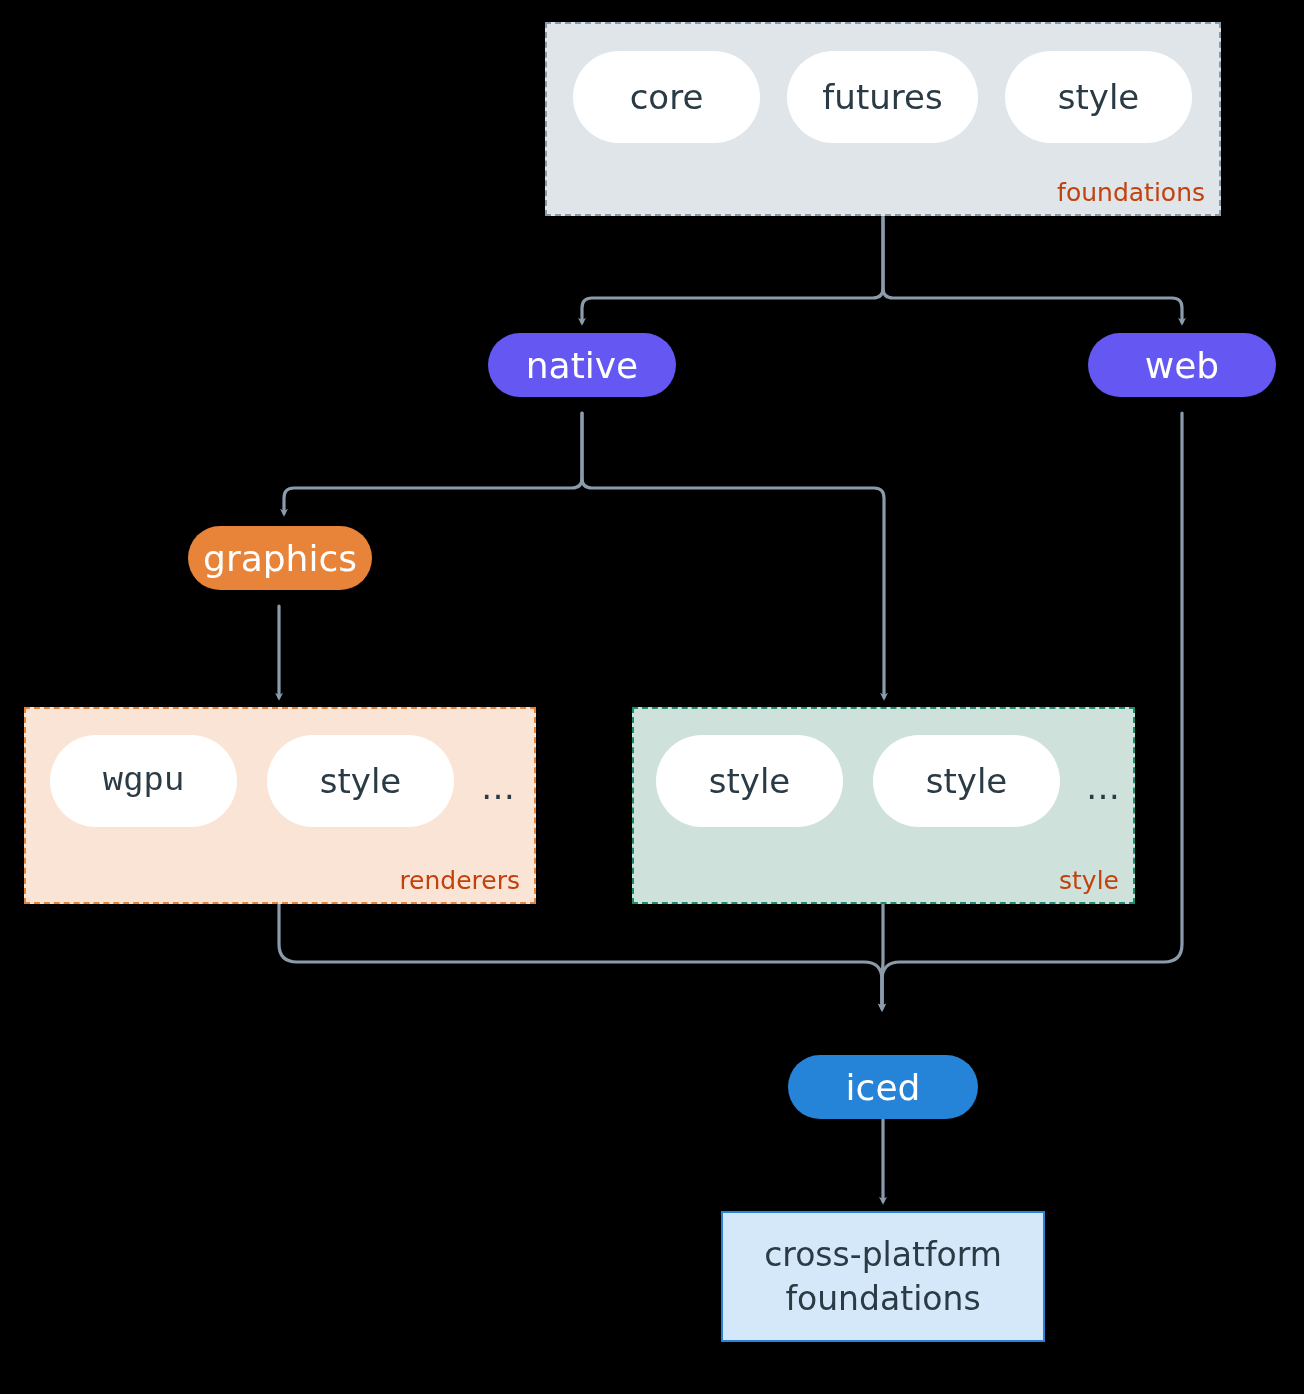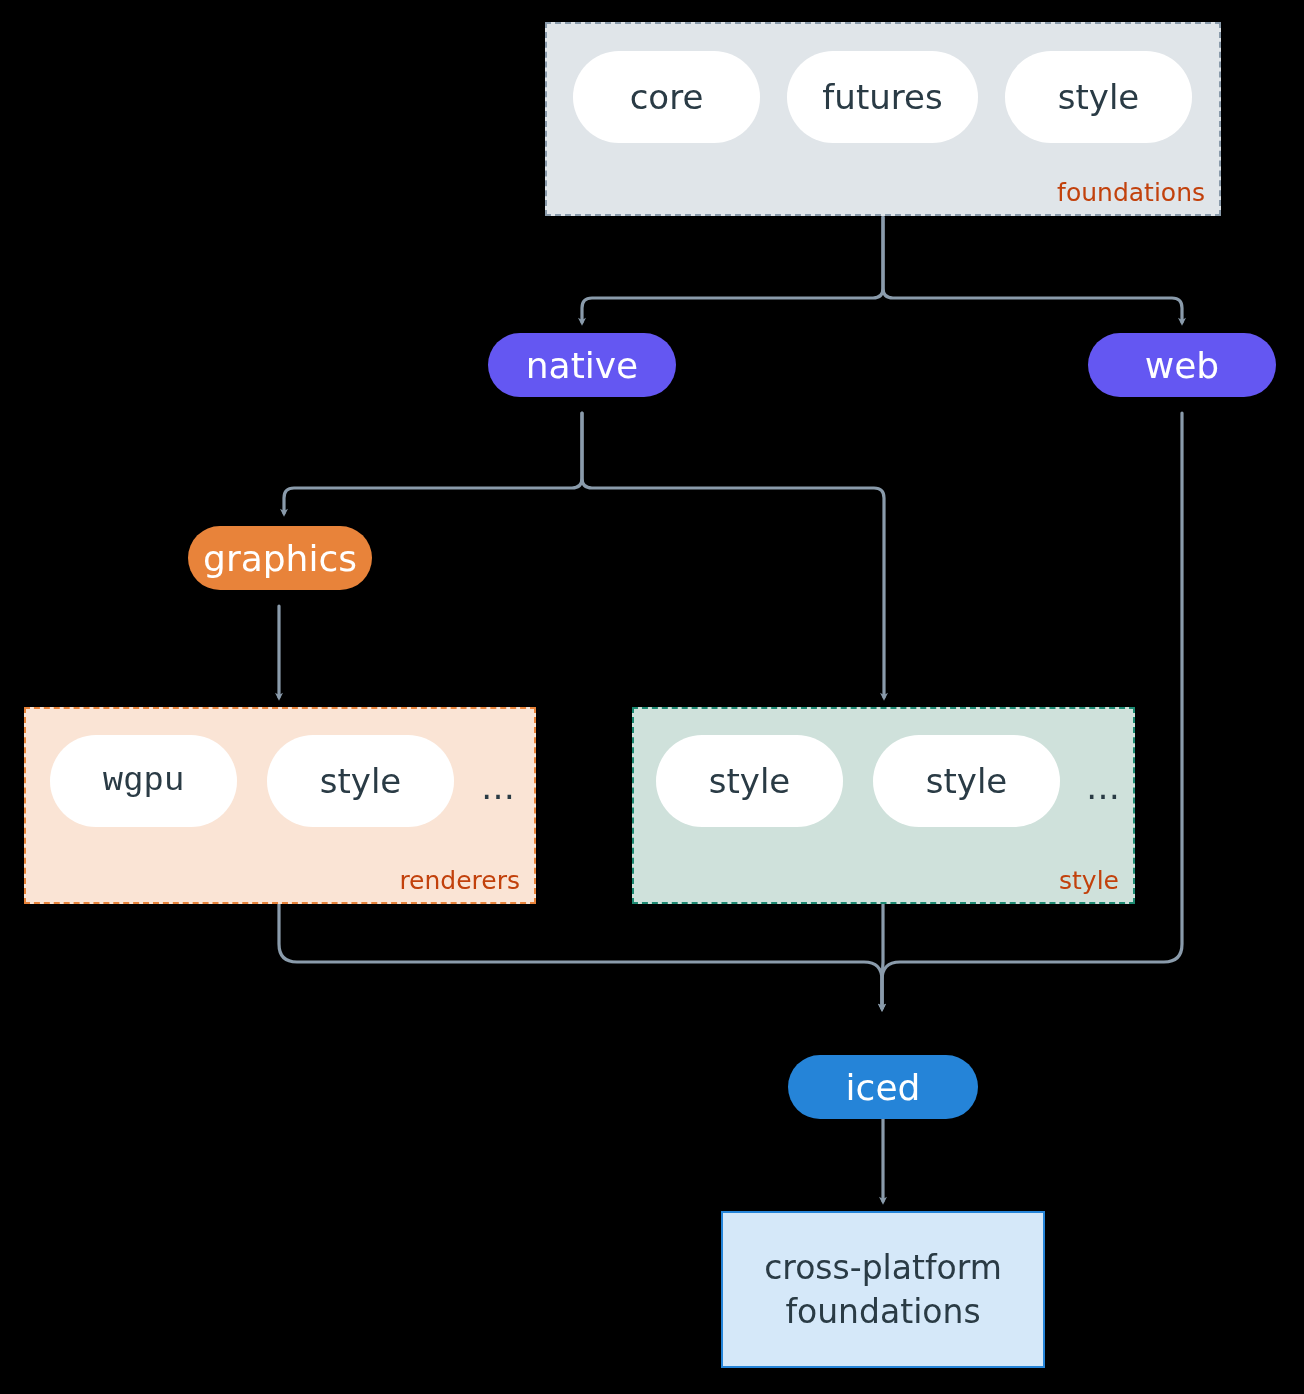--- a/index.html
+++ b/index.html
@@ -78,21 +78,21 @@
   .pill-orange { background: #e8833a; }
   .pill-blue   { background: #2584d8; }
   .ellipsis {
     position: absolute;
     color: #2a3b45;
     font-size: 34px;
     letter-spacing: 1px;
     line-height: 1;
   }
   #node-appbox {
-    left: 721px; top: 1211px; width: 324px; height: 157px;
+    left: 721px; top: 1211px; width: 324px; height: 131px;
     background: #d5e8f9;
     border: 2px solid #2584d8;
     color: #2a3b45;
     font-size: 33px;
     line-height: 1.32;
     flex-direction: column;
   }
 </style>
 </head>
 <body>

